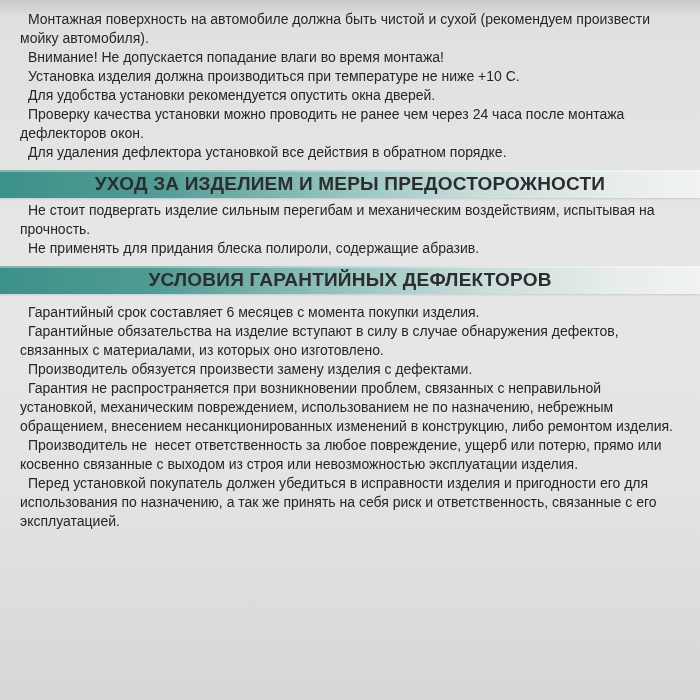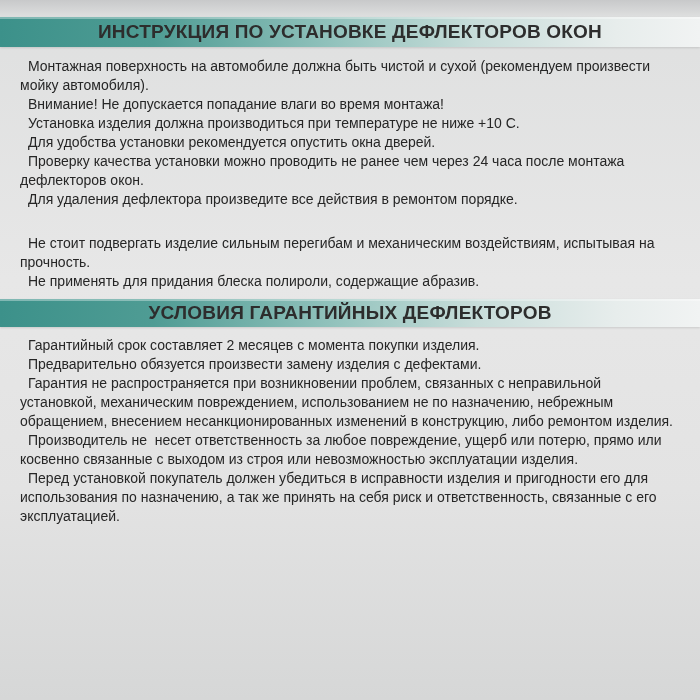--- a/index.html
+++ b/index.html
@@ -33,55 +33,56 @@
   .section-body { padding: 10px 22px 8px 20px; }
   .section-body p {
     margin: 0;
     font-size: 14px;
     line-height: 19px;
     text-indent: 8px;
     white-space: pre-wrap;
     color: #262626;
   }
   .body-1 { padding: 10px 22px 8px 20px; }
-  .body-2 { padding: 17px 22px 8px 20px; }
+  .body-2 { padding: 3px 22px 8px 20px; }
   .body-3 { padding: 9px 22px 6px 20px; }
 </style>
 </head>
 <body>
 
 <div class="page">
 
   <section>
-    <header class="band first">
-      <h2>ИНСТРУКЦИЯ ПО УСТАНОВКЕ ДЕФЛЕКТОРОВ ОКОН</h2>
-    </header>
     <div class="section-body body-1">
       <p>Монтажная поверхность на автомобиле должна быть чистой и сухой (рекомендуем произвести мойку автомобиля).</p>
       <p>Внимание! Не допускается попадание влаги во время монтажа!</p>
       <p>Установка изделия должна производиться при температуре не ниже +10 С.</p>
       <p>Для удобства установки рекомендуется опустить окна дверей.</p>
       <p>Проверку качества установки можно проводить не ранее чем через 24 часа после монтажа дефлекторов окон.</p>
-      <p>Для удаления дефлектора произведите все действия в ремонтом порядке.</p>
+      <p>Для удаления дефлектора установкой все действия в обратном порядке.</p>
     </div>
   </section>
 
   <section>
+    <header class="band">
+      <h2>УХОД ЗА ИЗДЕЛИЕМ И МЕРЫ ПРЕДОСТОРОЖНОСТИ</h2>
+    </header>
     <div class="section-body body-2">
       <p>Не стоит подвергать изделие сильным перегибам и механическим воздействиям, испытывая на прочность.</p>
       <p>Не применять для придания блеска полироли, содержащие абразив.</p>
     </div>
   </section>
 
   <section>
     <header class="band">
       <h2>УСЛОВИЯ ГАРАНТИЙНЫХ ДЕФЛЕКТОРОВ</h2>
     </header>
     <div class="section-body body-3">
-      <p>Гарантийный срок составляет 2 месяцев с момента покупки изделия.</p>
-      <p>Предварительно обязуется произвести замену изделия с дефектами.</p>
+      <p>Гарантийный срок составляет 6 месяцев с момента покупки изделия.</p>
+      <p>Гарантийные обязательства на изделие вступают в силу в случае обнаружения дефектов, связанных с материалами, из которых оно изготовлено.</p>
+      <p>Производитель обязуется произвести замену изделия с дефектами.</p>
       <p>Гарантия не распространяется при возникновении проблем, связанных с неправильной установкой, механическим повреждением, использованием не по назначению, небрежным обращением, внесением несанкционированных изменений в конструкцию, либо ремонтом изделия.</p>
       <p>Производитель не  несет ответственность за любое повреждение, ущерб или потерю, прямо или косвенно связанные с выходом из строя или невозможностью эксплуатации изделия.</p>
       <p>Перед установкой покупатель должен убедиться в исправности изделия и пригодности его для использования по назначению, а так же принять на себя риск и ответственность, связанные с его эксплуатацией.</p>
     </div>
   </section>
 
 </div>
 
 </body></html>

